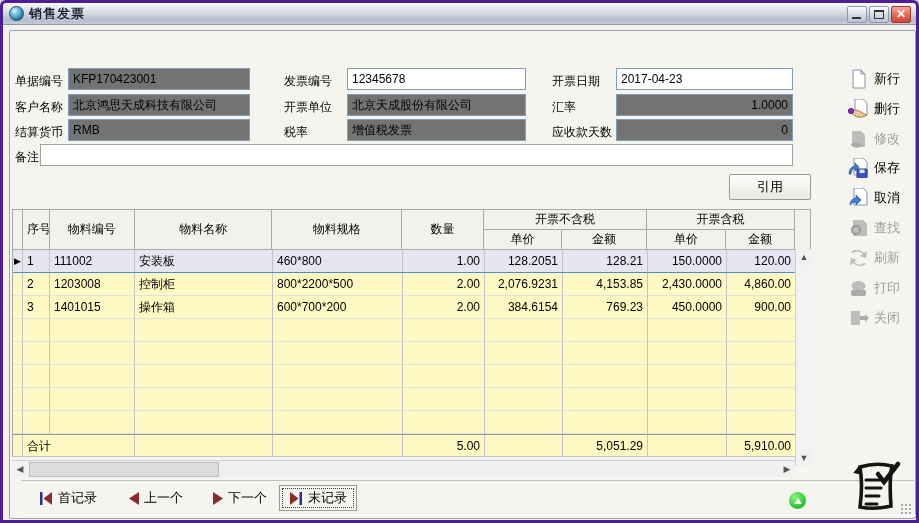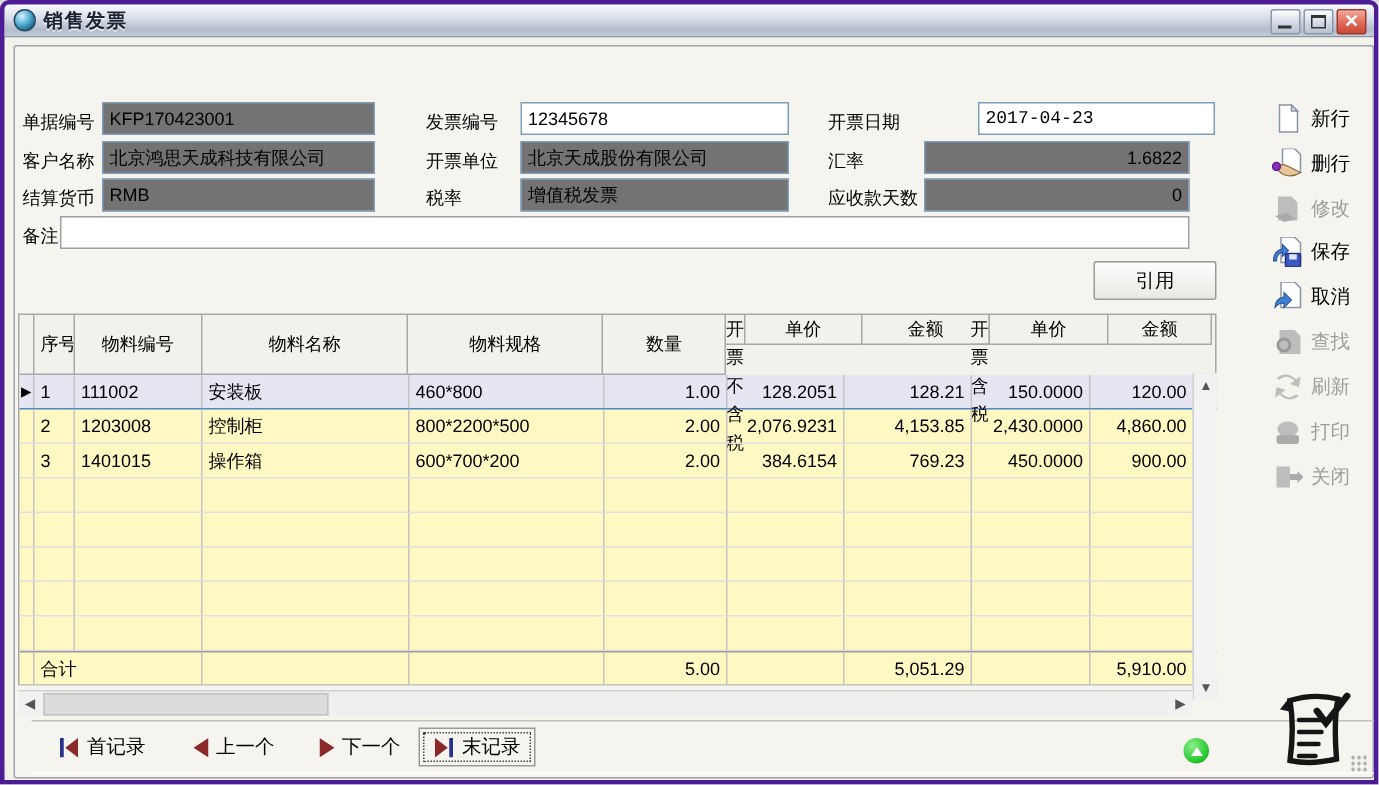--- a/index.html
+++ b/index.html
@@ -36,21 +36,21 @@
 
   
   .grid { position:absolute; left:2px; top:178px; width:799px; background:#fef9c3; font-size:12px; }
   .grow { display:flex; height:23px; }
   .gcell { border-right:1px solid #c4c4c4; border-bottom:1px solid #e0e0e0; height:100%; line-height:22px; padding:0 4px; overflow:hidden; white-space:nowrap; }
   .num { text-align:right; }
   .ghead { background:#f2f1ec; }
   .ghead .gcell { border-right:1px solid #a8a8a8; border-bottom:1px solid #a8a8a8; text-align:center; }
   .hdr-top { display:flex; border-top:1px solid #a8a8a8; border-left:1px solid #a8a8a8; }
   .merge2 { height:40px; line-height:38px; }
-  .group { display:flex; flex-direction:row; }
+  .group { display:flex; flex-direction:column; }
   .group-label { height:20px; line-height:19px; text-align:center; border-right:1px solid #a8a8a8; border-bottom:1px solid #a8a8a8; }
   .group-subs { display:flex; height:20px; }
   .group-subs .gcell { height:20px; line-height:19px; }
   .cInd{width:10px;} .cSeq{width:27px;} .cCode{width:85px;} .cName{width:138px;} .cSpec{width:130px;}
   .cQty{width:82px;} .cP1{width:78px;} .cA1{width:85px;} .cP2{width:79px;} .cA2{width:69px;} .cFill{width:16px;}
   .gbody { border-left:1px solid #a8a8a8; }
   .grow.sel { background:#e6e6f2; border-bottom:1px solid #4e8cc8; }
   .grow.sel .gcell { border-bottom:none; background:transparent; }
   .indicator { font-size:9px; line-height:23px; padding:0 1px; color:#000; }
   .total-row { border-top:1px solid #9a9a9a; }
@@ -113,23 +113,23 @@
     <div class="f-field hl" style="left:58px; top:88px; width:182px;">RMB</div>
 
     <div class="f-label" style="left:274px; top:42px;">发票编号</div>
     <div class="f-field" style="left:337px; top:37px; width:179px;">12345678</div>
     <div class="f-label" style="left:274px; top:68px;text-align:right;">开票单位</div>
     <div class="f-field hl" style="left:337px; top:63px; width:179px;">北京天成股份有限公司</div>
     <div class="f-label" style="left:274px; top:93px;">税率</div>
     <div class="f-field hl" style="left:337px; top:88px; width:179px;">增值税发票</div>
 
     <div class="f-label" style="left:542px; top:42px;">开票日期</div>
-    <div class="f-field" style="left:642px; top:37px; width:158px;font-family:Liberation Mono, monospace;">2017-04-23</div>
+    <div class="f-field" style="left:606px; top:37px; width:177px;">2017-04-23</div>
     <div class="f-label" style="left:542px; top:68px;">汇率</div>
-    <div class="f-field hl num" style="left:606px; top:63px; width:177px;">1.6822</div>
+    <div class="f-field hl num" style="left:606px; top:63px; width:177px;">1.0000</div>
     <div class="f-label" style="left:542px; top:93px;">应收款天数</div>
     <div class="f-field hl num" style="left:606px; top:88px; width:177px;">0</div>
 
     <div class="f-label" style="left:5px; top:118px;">备注1</div>
     <div class="f-field" style="left:30px; top:113px; width:753px; border-color:#a0a0a0;"></div>
 
     <button class="ref-btn">引用</button>
 
     <div class="grid">
 

